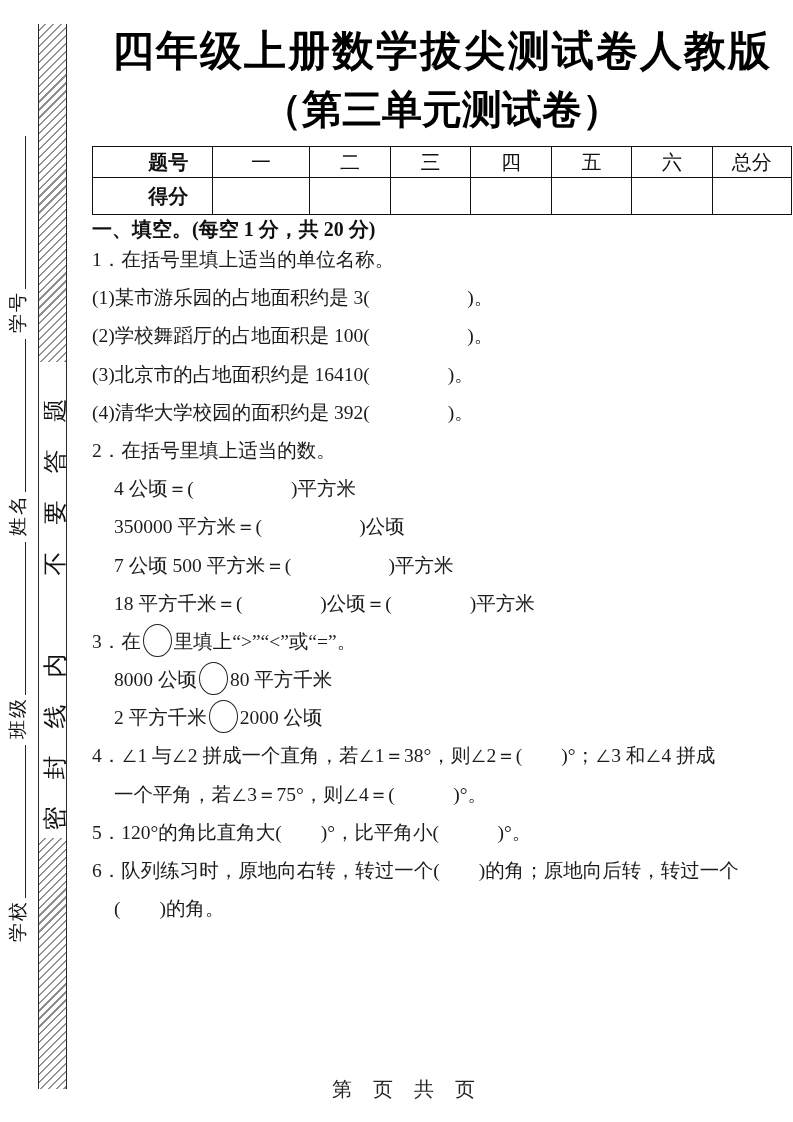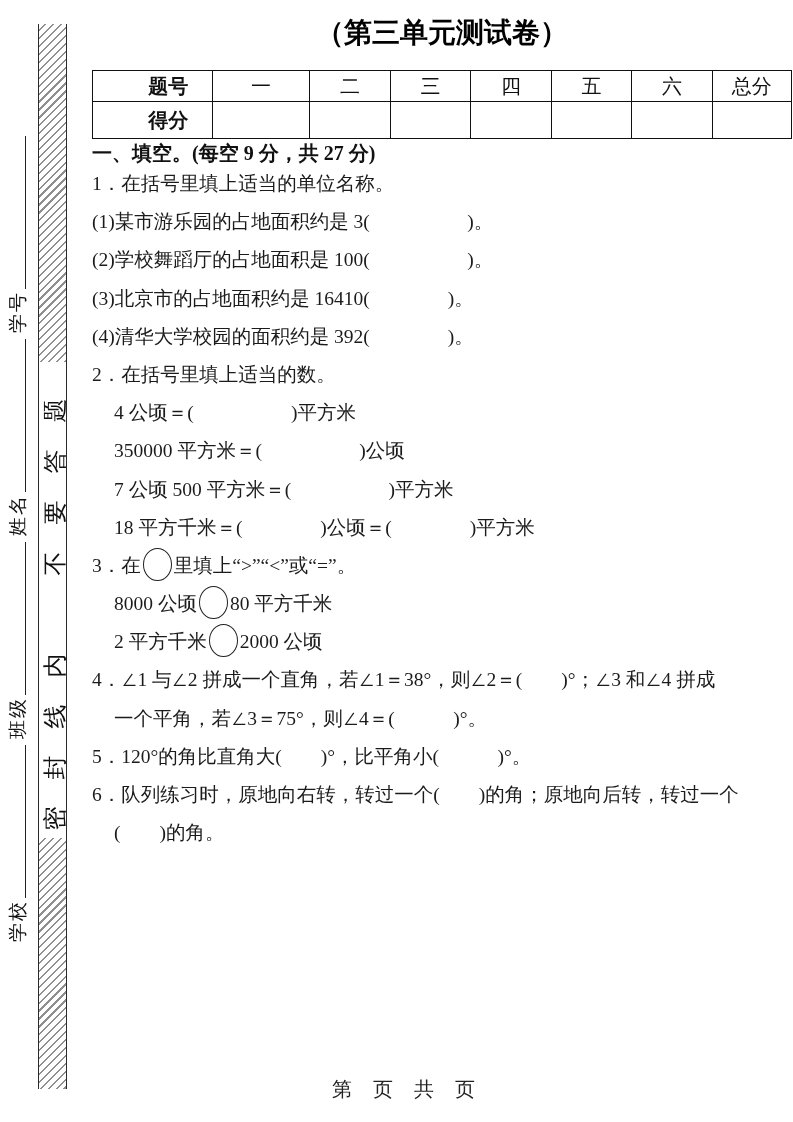--- a/index.html
+++ b/index.html
@@ -38,21 +38,21 @@
   .f-line{flex:1;height:14px;border-bottom:1.4px solid #222;margin:0 6px 0 2px;}
 
   
   .content{position:absolute;left:92px;top:0;width:700px;}
   .title{
     margin:26px 0 0;text-align:center;font-family:"DejaVu Sans", sans-serif;
     font-weight:900;font-size:42px;line-height:50px;letter-spacing:2px;color:#000;
   }
   .subtitle{
     margin:10px 0 0;text-align:center;font-family:"DejaVu Sans", sans-serif;
-    font-weight:900;font-size:28px;line-height:46px;color:#000;
+    font-weight:900;font-size:40px;line-height:46px;color:#000;
   }
   .meta{
     margin-top:16px;text-align:right;font-family:"DejaVu Sans", sans-serif;
     font-size:19px;line-height:24px;color:#111;
   }
   .score-table{
     width:100%;border-collapse:collapse;margin-top:14px;table-layout:fixed;
     font-family:"DejaVu Sans", sans-serif;font-size:20px;color:#111;
   }
   .score-table td{border:1.7px solid #111;text-align:center;height:30px;padding:0;}
@@ -94,20 +94,21 @@
       <span class="f-line"></span>
     </div>
 
   <div class="seal-band">
     <div class="hatch hatch-top"></div>
     <div class="hatch hatch-bottom"></div>
   </div>
   <div class="seal-text">密封线内　不要答题</div>
 
   <div class="content">
+    <h1 class="title">四年级上册数学拔尖测试卷人教版</h1>
     <h2 class="subtitle">（第三单元测试卷）</h2>
 
     <table class="score-table">
       <tbody>
         <tr id="row-qnum">
             <td>题号</td>
             <td>一</td>
             <td>二</td>
             <td>三</td>
             <td>四</td>
@@ -121,21 +122,21 @@
             <td></td>
             <td></td>
             <td></td>
             <td></td>
             <td></td>
             <td></td>
           </tr>
       </tbody>
     </table>
 
-    <div class="section-heading">一、填空。(每空 9 分，共 27 分)</div>
+    <div class="section-heading">一、填空。(每空 1 分，共 20 分)</div>
     <div class="questions" id="questions">
         <div class="q-line">1．在括号里填上适当的单位名称。</div>
         <div class="q-line">(1)某市游乐园的占地面积约是 3(　　　　　)。</div>
         <div class="q-line">(2)学校舞蹈厅的占地面积是 100(　　　　　)。</div>
         <div class="q-line">(3)北京市的占地面积约是 16410(　　　　)。</div>
         <div class="q-line">(4)清华大学校园的面积约是 392(　　　　)。</div>
         <div class="q-line">2．在括号里填上适当的数。</div>
         <div class="q-line ind">4 公顷＝(　　　　　)平方米</div>
         <div class="q-line ind">350000 平方米＝(　　　　　)公顷</div>
         <div class="q-line ind">7 公顷 500 平方米＝(　　　　　)平方米</div>

